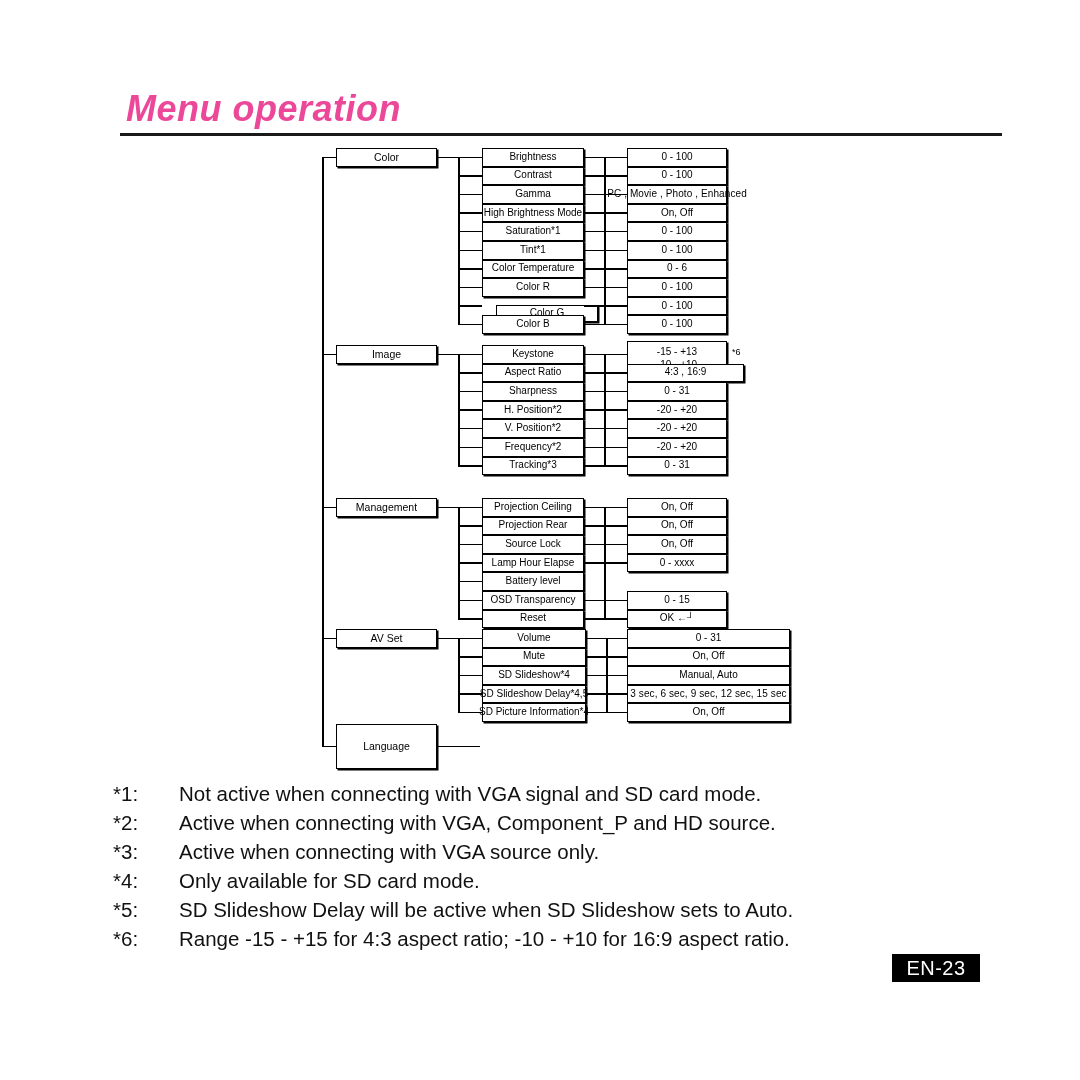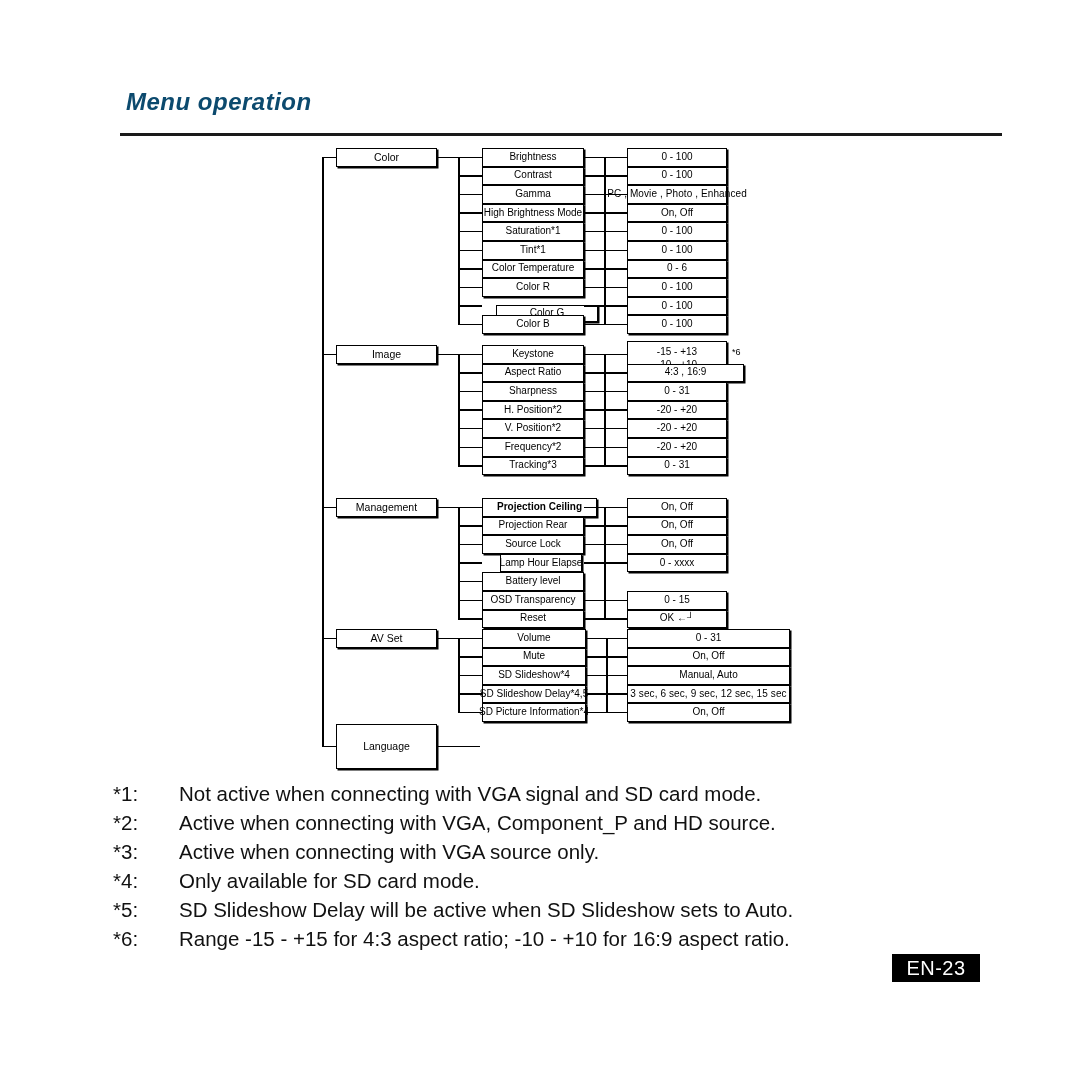--- a/index.html
+++ b/index.html
@@ -14,25 +14,25 @@
     font-family: "Liberation Sans", sans-serif;
     color: #000000;
     overflow: hidden;
   }
 
   
   #page-title {
     position: absolute;
     left: 126px;
     top: 88px;
-    font-size: 24px;
+    font-size: 36px;
     font-weight: bold;
     font-style: italic;
     letter-spacing: 0.5px;
-    color: #0c4a6e;
+    color: #ec4899;
     white-space: nowrap;
     text-align: right;
   }
   #title-rule {
     position: absolute;
     left: 120px;
     top: 133px;
     width: 882px;
     height: 3px;
     background: #1a1a1a;
@@ -307,21 +307,21 @@
       <span>0 - 31</span>
     </div>
     <div class="ln lnh" style="left: 322px; top: 506.75px; width: 14px; height: 1.5px;"></div>
     <div class="bx lvl1" style="left: 336px; top: 498px; width: 101px; height: 19px;">
       <span>Management</span>
     </div>
     <div class="ln lnh" style="left: 437px; top: 506.75px; width: 21px; height: 1.5px;"></div>
     <div class="ln lnv" style="left: 458px; top: 507.3px; width: 1.5px; height: 111.6px;"></div>
     <div class="ln lnv" style="left: 604px; top: 507.3px; width: 1.5px; height: 111.6px;"></div>
     <div class="ln lnh" style="left: 458px; top: 506.55px; width: 24px; height: 1.5px;"></div>
-    <div class="bx lvl2" style="left: 482px; top: 498px; width: 115px; height: 18.6px; font-weight: bold;">
+    <div class="bx lvl2" style="left: 482px; top: 498px; width: 102px; height: 18.6px;">
       <span>Projection Ceiling</span>
     </div>
     <div class="ln lnh" style="left: 584px; top: 506.55px; width: 20px; height: 1.5px;"></div>
     <div class="ln lnh" style="left: 604px; top: 506.55px; width: 23px; height: 1.5px;"></div>
     <div class="bx val" style="left: 627px; top: 498px; width: 100px; height: 18.6px;">
       <span>On, Off</span>
     </div>
     <div class="ln lnh" style="left: 458px; top: 525.15px; width: 24px; height: 1.5px;"></div>
     <div class="bx lvl2" style="left: 482px; top: 516.6px; width: 102px; height: 18.6px;">
       <span>Projection Rear</span>
@@ -334,21 +334,21 @@
     <div class="ln lnh" style="left: 458px; top: 543.75px; width: 24px; height: 1.5px;"></div>
     <div class="bx lvl2" style="left: 482px; top: 535.2px; width: 102px; height: 18.6px;">
       <span>Source Lock</span>
     </div>
     <div class="ln lnh" style="left: 584px; top: 543.75px; width: 20px; height: 1.5px;"></div>
     <div class="ln lnh" style="left: 604px; top: 543.75px; width: 23px; height: 1.5px;"></div>
     <div class="bx val" style="left: 627px; top: 535.2px; width: 100px; height: 18.6px;">
       <span>On, Off</span>
     </div>
     <div class="ln lnh" style="left: 458px; top: 562.35px; width: 24px; height: 1.5px;"></div>
-    <div class="bx lvl2" style="left: 500px; top: 553.8px; width: 82px; height: 18.6px;">
+    <div class="bx lvl2" style="left: 482px; top: 553.8px; width: 102px; height: 18.6px;">
       <span>Lamp Hour Elapse</span>
     </div>
     <div class="ln lnh" style="left: 584px; top: 562.35px; width: 20px; height: 1.5px;"></div>
     <div class="ln lnh" style="left: 604px; top: 562.35px; width: 23px; height: 1.5px;"></div>
     <div class="bx val" style="left: 627px; top: 553.8px; width: 100px; height: 18.6px;">
       <span>0 - xxxx</span>
     </div>
     <div class="ln lnh" style="left: 458px; top: 580.95px; width: 24px; height: 1.5px;"></div>
     <div class="bx lvl2" style="left: 482px; top: 572.4px; width: 102px; height: 18.6px;">
       <span>Battery level</span>

